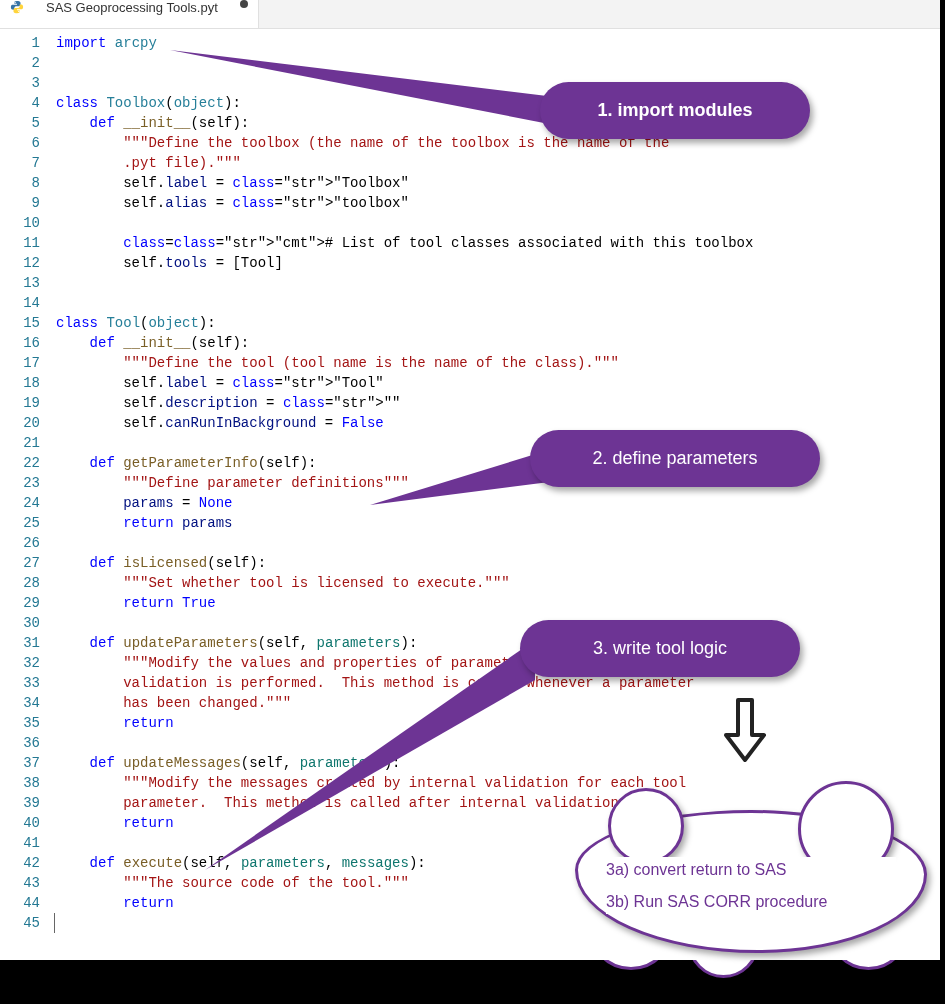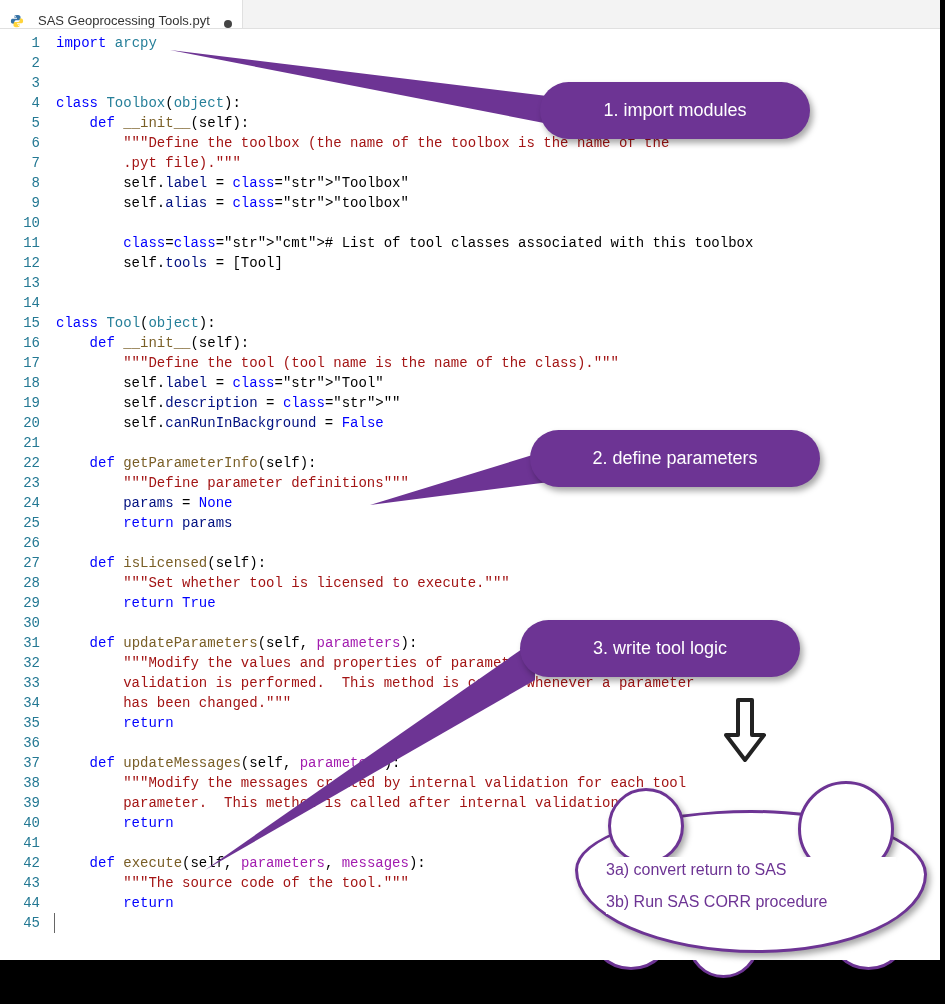--- a/index.html
+++ b/index.html
@@ -22,25 +22,25 @@
     background: #f3f3f3;
     border-bottom: 1px solid #e0e0e0;
     height: 28px;
     display: flex;
     align-items: stretch;
   }
   .tab {
     background: #fff;
     border-right: 1px solid #e0e0e0;
     display: flex;
-    align-items: flex-end;
+    align-items: flex-start;
     padding: 0 10px;
     font-family: -apple-system, 'Segoe UI', sans-serif;
     font-size: 13px;
-    gap: 14px;
+    gap: 22px;
     color: #333;
   }
   .py-icon {
     width: 14px; height: 14px;
     display: inline-block;
   }
   .dot {
     width: 8px; height: 8px; border-radius: 50%;
     background: #444;
     display: inline-block;
@@ -66,21 +66,21 @@
     position: relative;
   }
   .code .line { height: 20px; }
   .kw { color: #0000ff; }
   .cls { color: #267f99; }
   .fn { color: #795e26; }
   .self { color: #000000; }
   .str { color: #a31515; }
   .bool { color: #0000ff; }
   .var { color: #001080; }
-  .par { color: #a21caf; }
+  .par { color: #0f766e; }
   .cursor-line {
     position: relative;
   }
   .cursor-line::before {
     content:'';
     position:absolute; left:-2px; top:0; height:20px; width:1px; background:#666;
   }
 
   
   .callout {
@@ -207,21 +207,21 @@
       </div>
     <div class="code" id="code"><div class="line"><span class="kw">import</span> <span class="cls">arcpy</span></div><div class="line"></div><div class="line"></div><div class="line"><span class="kw">class</span> <span class="cls">Toolbox</span>(<span class="cls">object</span>):</div><div class="line">    <span class="kw">def</span> <span class="fn">__init__</span>(<span class="self">self</span>):</div><div class="line">        <span class="str">"""Define the toolbox (the name of the toolbox is the name of the</span></div><div class="line">        <span class="str">.pyt file)."""</span></div><div class="line">        <span class="self">self</span>.<span class="var">label</span> = <span <span="" class="kw">class</span>="str"&gt;"Toolbox"</div><div class="line">        <span class="self">self</span>.<span class="var">alias</span> = <span <span="" class="kw">class</span>="str"&gt;"toolbox"</div><div class="line"></div><div class="line">        <span <span="" class="kw">class</span>=<span <span="" class="kw">class</span>="str"&gt;"cmt"&gt;# List of tool classes associated with this toolbox</div><div class="line">        <span class="self">self</span>.<span class="var">tools</span> = [Tool]</div><div class="line"></div><div class="line"></div><div class="line"><span class="kw">class</span> <span class="cls">Tool</span>(<span class="cls">object</span>):</div><div class="line">    <span class="kw">def</span> <span class="fn">__init__</span>(<span class="self">self</span>):</div><div class="line">        <span class="str">"""Define the tool (tool name is the name of the class)."""</span></div><div class="line">        <span class="self">self</span>.<span class="var">label</span> = <span <span="" class="kw">class</span>="str"&gt;"Tool"</div><div class="line">        <span class="self">self</span>.<span class="var">description</span> = <span <span="" class="kw">class</span>="str"&gt;""</div><div class="line">        <span class="self">self</span>.<span class="var">canRunInBackground</span> = <span class="bool">False</span></div><div class="line"></div><div class="line">    <span class="kw">def</span> <span class="fn">getParameterInfo</span>(<span class="self">self</span>):</div><div class="line">        <span class="str">"""Define parameter definitions"""</span></div><div class="line">        <span class="var">params</span> = <span class="bool">None</span></div><div class="line">        <span class="kw">return</span> <span class="var">params</span></div><div class="line"></div><div class="line">    <span class="kw">def</span> <span class="fn">isLicensed</span>(<span class="self">self</span>):</div><div class="line">        <span class="str">"""Set whether tool is licensed to execute."""</span></div><div class="line">        <span class="kw">return</span> <span class="bool">True</span></div><div class="line"></div><div class="line">    <span class="kw">def</span> <span class="fn">updateParameters</span>(<span class="self">self</span>, <span class="par">parameters</span>):</div><div class="line">        <span class="str">"""Modify the values and properties of parameters before internal</span></div><div class="line">        <span class="str">validation is performed.  This method is called whenever a parameter</span></div><div class="line">        <span class="str">has been changed."""</span></div><div class="line">        <span class="kw">return</span></div><div class="line"></div><div class="line">    <span class="kw">def</span> <span class="fn">updateMessages</span>(<span class="self">self</span>, <span class="par">parameters</span>):</div><div class="line">        <span class="str">"""Modify the messages created by internal validation for each tool</span></div><div class="line">        <span class="str">parameter.  This method is called after internal validation."""</span></div><div class="line">        <span class="kw">return</span></div><div class="line"></div><div class="line">    <span class="kw">def</span> <span class="fn">execute</span>(<span class="self">self</span>, <span class="par">parameters</span>, <span class="par">messages</span>):</div><div class="line">        <span class="str">"""The source code of the tool."""</span></div><div class="line">        <span class="kw">return</span></div><div class="line cursor-line"></div></div>
   </div>
 </div>
 
 <div class="pointer" style="left:170px; top:50px;">
   <svg width="420" height="120">
       <polygon points="0,0 410,50 410,80" fill="#6d3494"></polygon>
     </svg>
 </div>
-<div class="callout" style="left:540px; top:82px; width:210px;">
+<div class="callout" style="left:540px; top:82px; width:210px;font-weight:bold;">
   <span>1. import modules</span>
 </div>
 
 <div class="pointer" style="left:370px; top:445px;">
   <svg width="200" height="80">
       <polygon points="0,60 195,0 195,35" fill="#6d3494"></polygon>
     </svg>
 </div>
 <div class="callout" style="left:530px; top:430px; width:230px;">
   <span>2. define parameters</span>

